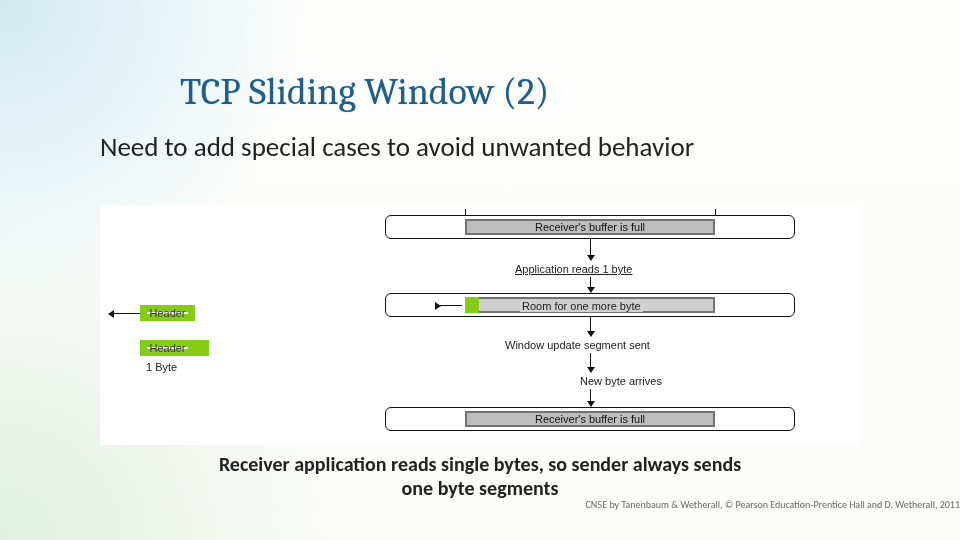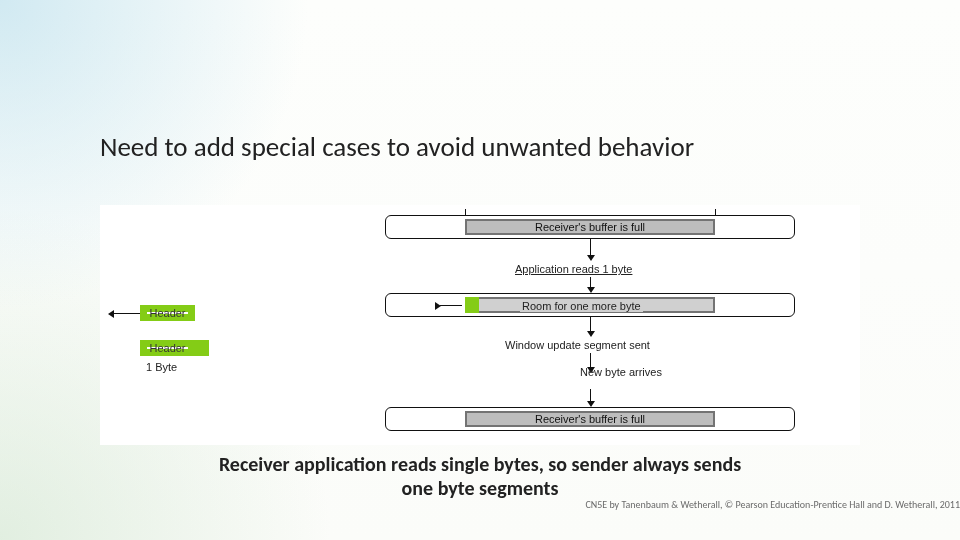--- a/index.html
+++ b/index.html
@@ -60,20 +60,21 @@
   .footer {
     position: absolute; left: 0; right: 0; top: 498px; text-align: right;
     font-size: 10px; color: #6b6b6b;
   }
 </style>
 </head>
 <body>
 
 <div class="slide">
 
+  <div class="title">TCP Sliding Window (2)</div>
 
   <div class="body-text">Need to add special cases to avoid unwanted behavior</div>
 
 
   <div class="diagram">
 
     <div class="diag-left">
 
       <div class="arrow-line" style="left:2px; top:108px; width:28px; height:1px;"></div>
       <div class="arrow-head-left" style="left:-2px; top:104.5px;"></div>
@@ -104,21 +105,21 @@
       <div class="arrow-line" style="left:95px; top:100px; width:22px; height:1px;"></div>
       <div class="arrow-head-left" style="left:90px; top:96.5px; transform: scaleX(-1); border-right-color:#111;"></div>
       <div class="dlabel" style="left:175px; top:95px; background:#d0d0d0; padding:0 2px;">Room for one more byte</div>
 
       <div class="arrow-line" style="left:245px; top:112px; width:1px; height:14px;"></div>
       <div class="arrow-head-down" style="left:241.5px; top:126px;"></div>
       <div class="dlabel" style="left:160px; top:134px;">Window update segment sent</div>
 
       <div class="arrow-line" style="left:245px; top:148px; width:1px; height:14px;"></div>
       <div class="arrow-head-down" style="left:241.5px; top:162px;"></div>
-      <div class="dlabel" style="left:195px; top:161px;padding-left:40px;">New byte arrives</div>
+      <div class="dlabel" style="left:195px; top:170px;padding-left:40px;">New byte arrives</div>
 
       <div class="arrow-line" style="left:245px; top:184px; width:1px; height:12px;"></div>
       <div class="arrow-head-down" style="left:241.5px; top:196px;"></div>
       <div class="frame" style="left:40px; top:202px; width:410px; height:24px;"></div>
       <div class="graybar" style="position:absolute; left:120px; top:206px; width:250px; height:16px;">Receiver's buffer is full</div>
 
     </div>
   </div>
 
   <div class="caption">Receiver application reads single bytes, so sender always sends one byte segments</div>

